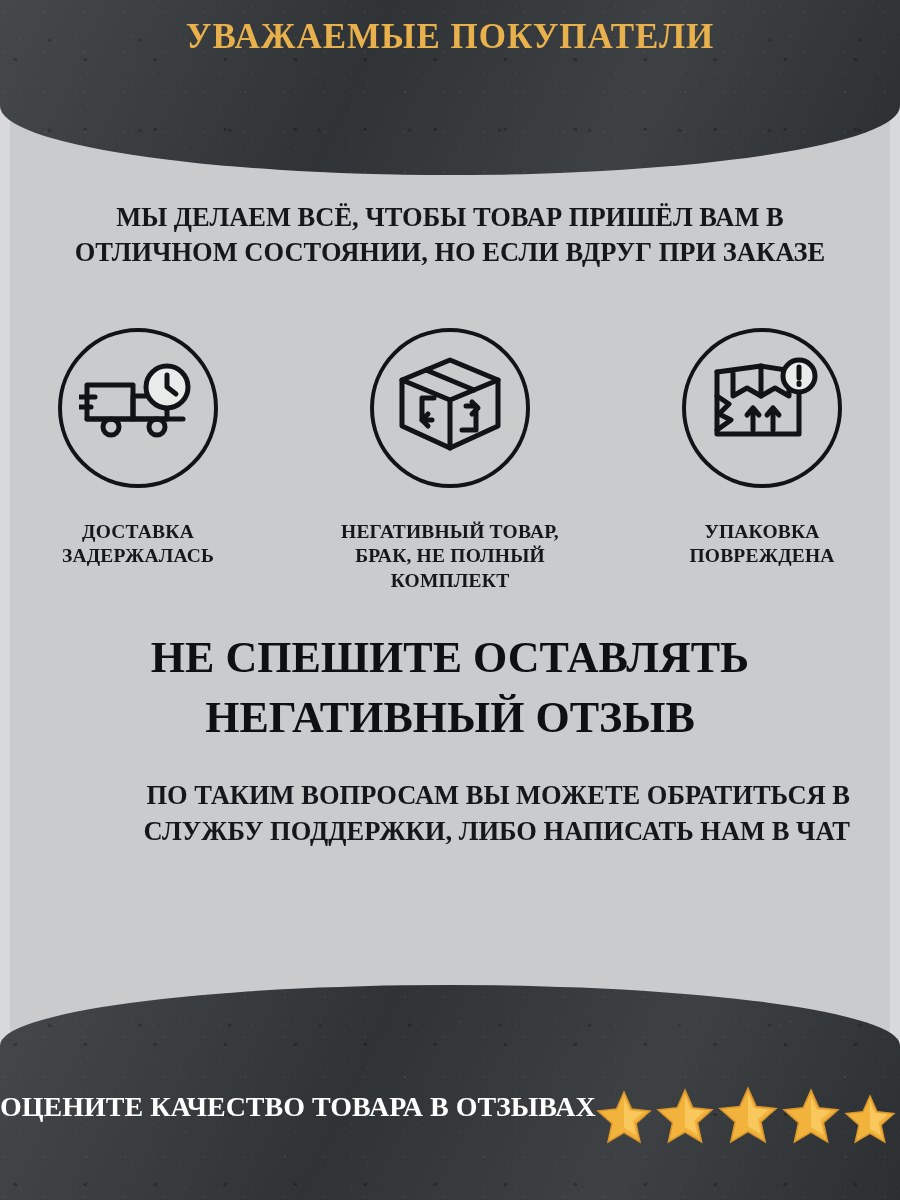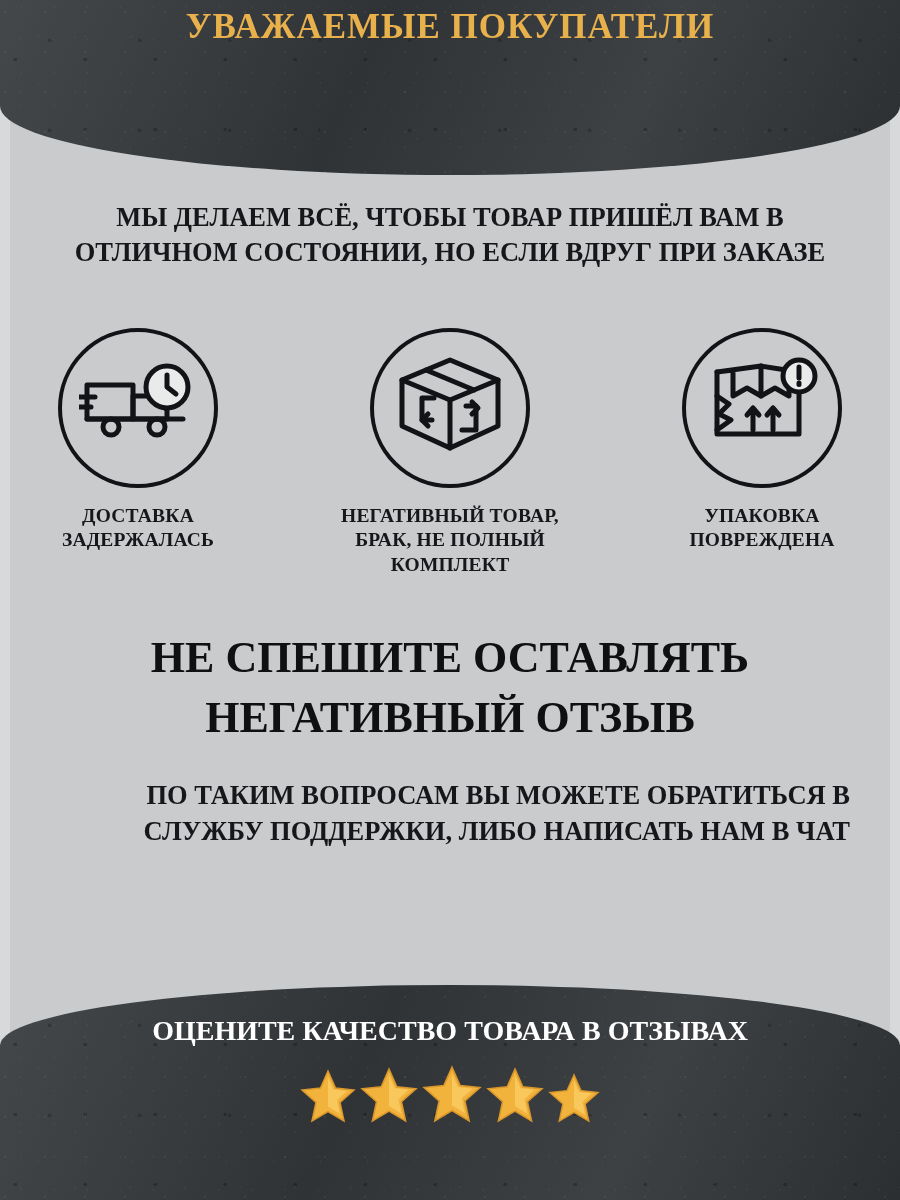--- a/index.html
+++ b/index.html
@@ -64,21 +64,21 @@
   
   .header {
     position: absolute;
     top: 0;
     left: 0;
     width: 900px;
     height: 175px;
     display: flex;
     flex-direction: column;
     align-items: center;
-    padding-top: 8px;
+    padding-top: 18px;
     box-sizing: border-box;
   }
   .header-title {
     color: #e8b14c;
     font-size: 35px;
     font-weight: bold;
     letter-spacing: 1px;
     text-align: center;
     line-height: 1.1;
   }
@@ -127,21 +127,21 @@
     height: 160px;
     border: 4px solid #111316;
     border-radius: 50%;
     display: flex;
     align-items: center;
     justify-content: center;
     box-sizing: border-box;
     background: transparent;
   }
   .icon-caption {
-    margin-top: 16px;
+    margin-top: 32px;
     text-align: center;
     color: #15171a;
     font-size: 19.5px;
     font-weight: bold;
     line-height: 1.25;
     letter-spacing: 0.2px;
   }
 
   
   .headline {
@@ -172,21 +172,20 @@
   }
 
   
   .footer {
     position: absolute;
     bottom: 0;
     left: 0;
     width: 900px;
     height: 215px;
     display: flex;
-    flex-direction: column;
     align-items: center;
     justify-content: flex-start;
     padding-top: 28px;
     box-sizing: border-box;
   }
   .footer-text {
     color: #ffffff;
     font-size: 28px;
     font-weight: bold;
     text-align: center;

